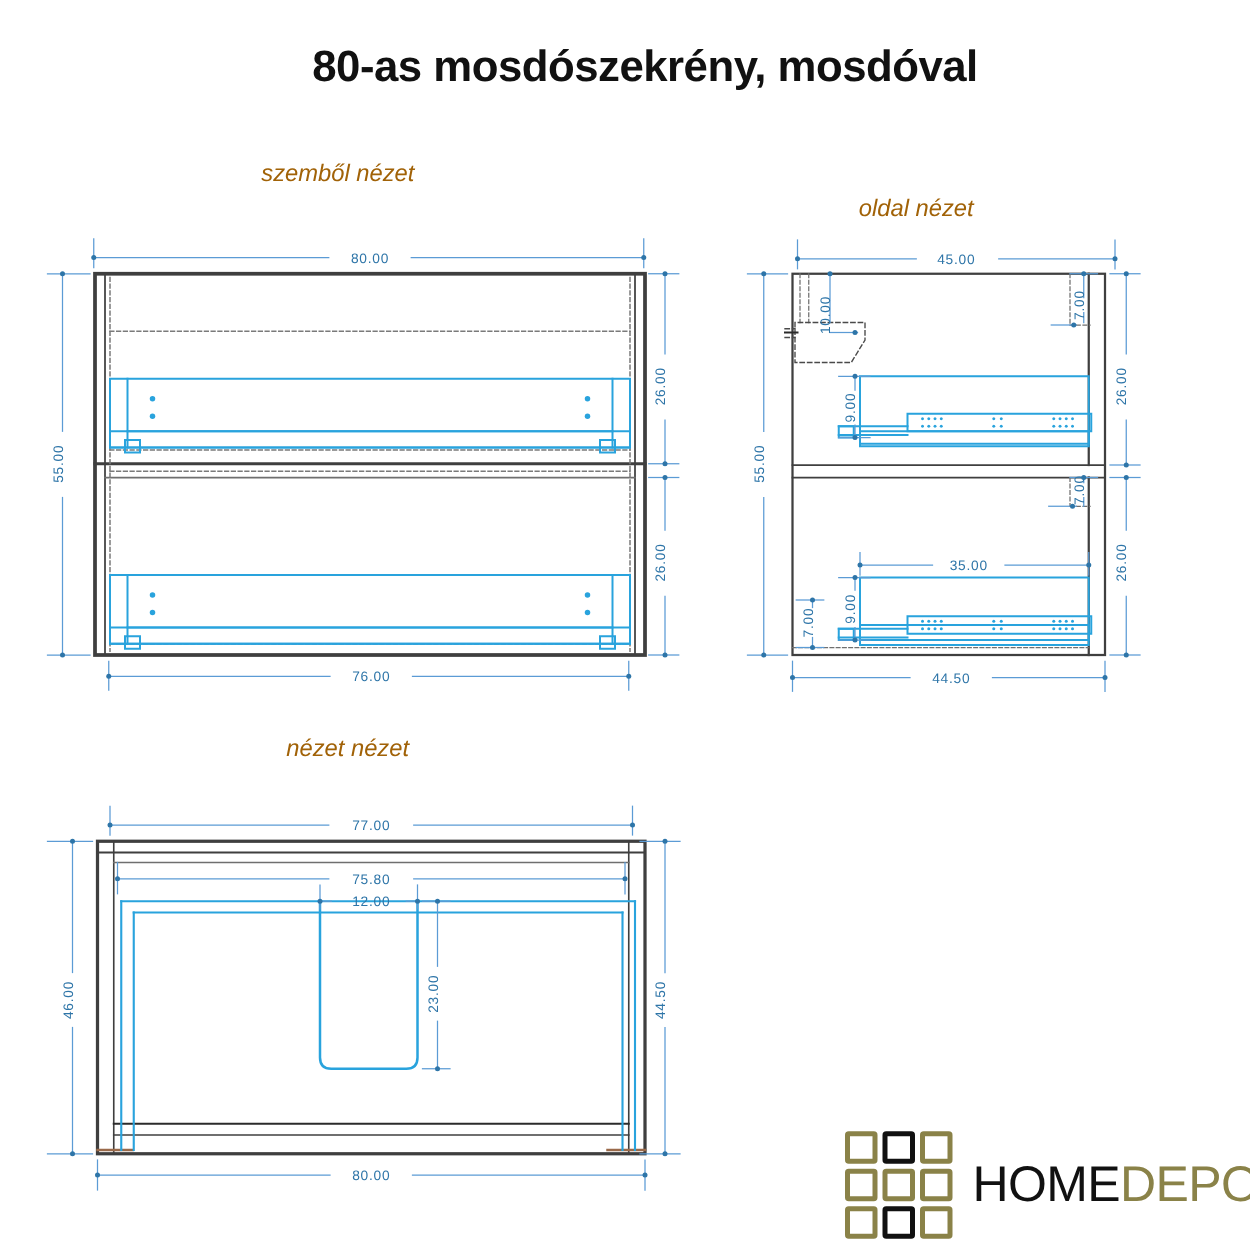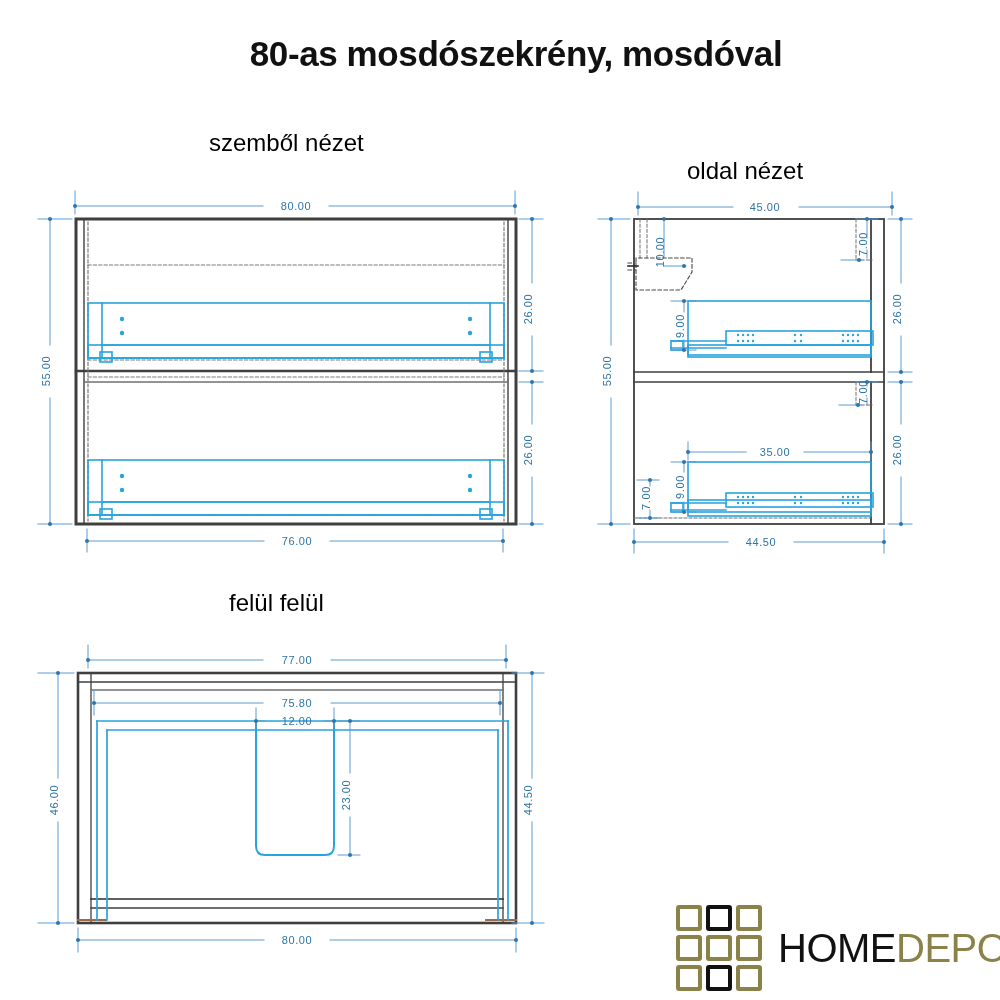--- a/index.html
+++ b/index.html
@@ -22,22 +22,23 @@
     left: 0; top: 34px;
     width: 1000px;
     text-align: center;
     font-size: 35px;
     font-weight: bold;
     color: #111111;
     letter-spacing: -0.4px;
   }
   .view-label {
     position: absolute;
-    font-size: 24px;
-    color: #000000;
+    font-size: 19px;
+    font-style: italic;
+    color: #a16207;
     white-space: nowrap;
   }
   #label-front { left: 193px; top: 129px; }
   #label-side  { left: 671px; top: 129px; margin-top: 28px; }
   #label-top   { left: 213px; top: 589px; }
 
   svg { position: absolute; left: 0; top: 0; overflow: visible; }
   svg text {
     font-family: "Liberation Sans", sans-serif;
     font-size: 11px;
@@ -78,21 +79,21 @@
 </style>
 </head>
 <body>
 
 <div id="stage">
 
   <div class="title">80-as mosdószekrény, mosdóval</div>
 
   <div class="view-label" id="label-front">szemből nézet</div>
   <div class="view-label" id="label-side">oldal nézet</div>
-  <div class="view-label" id="label-top">felül felül</div>
+  <div class="view-label" id="label-top">nézet nézet</div>
 
   <svg width="1000" height="1000">
     <g stroke-linecap="square" fill="none">
 
       <rect x="60" y="219" width="440" height="305" stroke="#3f3f3f" stroke-width="3"></rect>
 
       <line x1="68" y1="219" x2="68" y2="524" stroke="#3f3f3f" stroke-width="1.4"></line>
       <line x1="492" y1="219" x2="492" y2="524" stroke="#3f3f3f" stroke-width="1.4"></line>
 
       <line x1="60" y1="371" x2="500" y2="371" stroke="#3f3f3f" stroke-width="2.4"></line>

